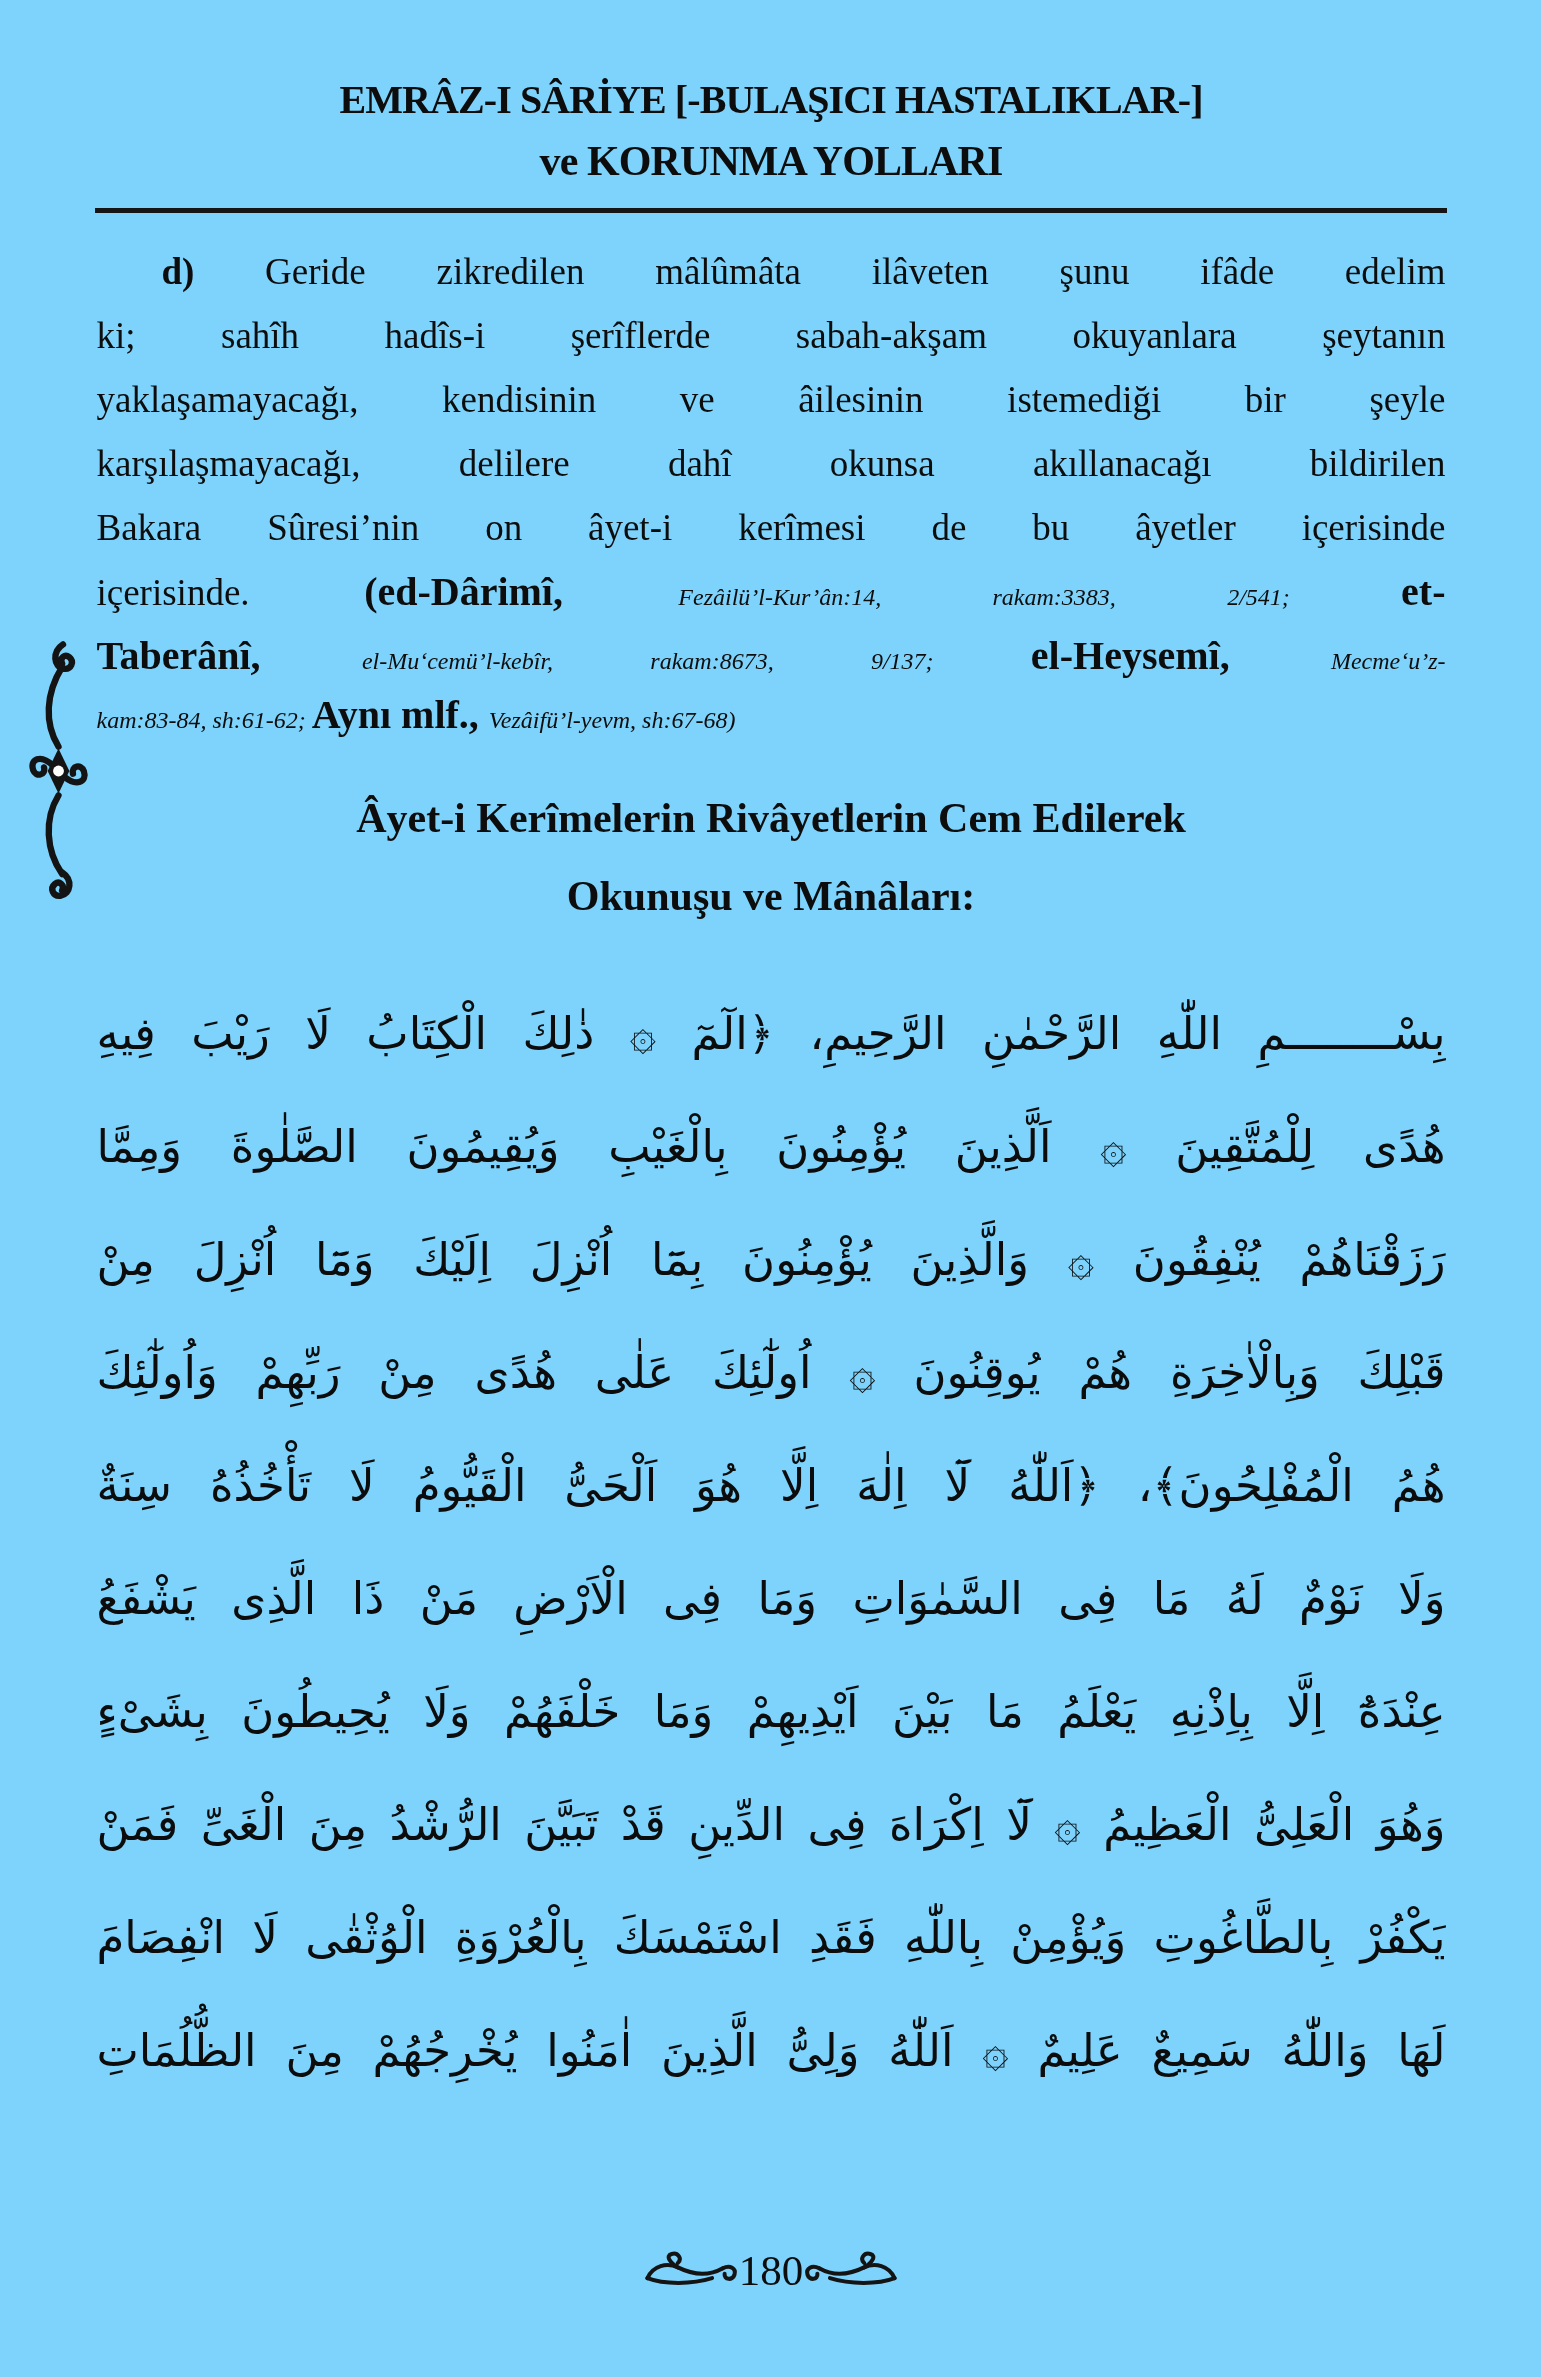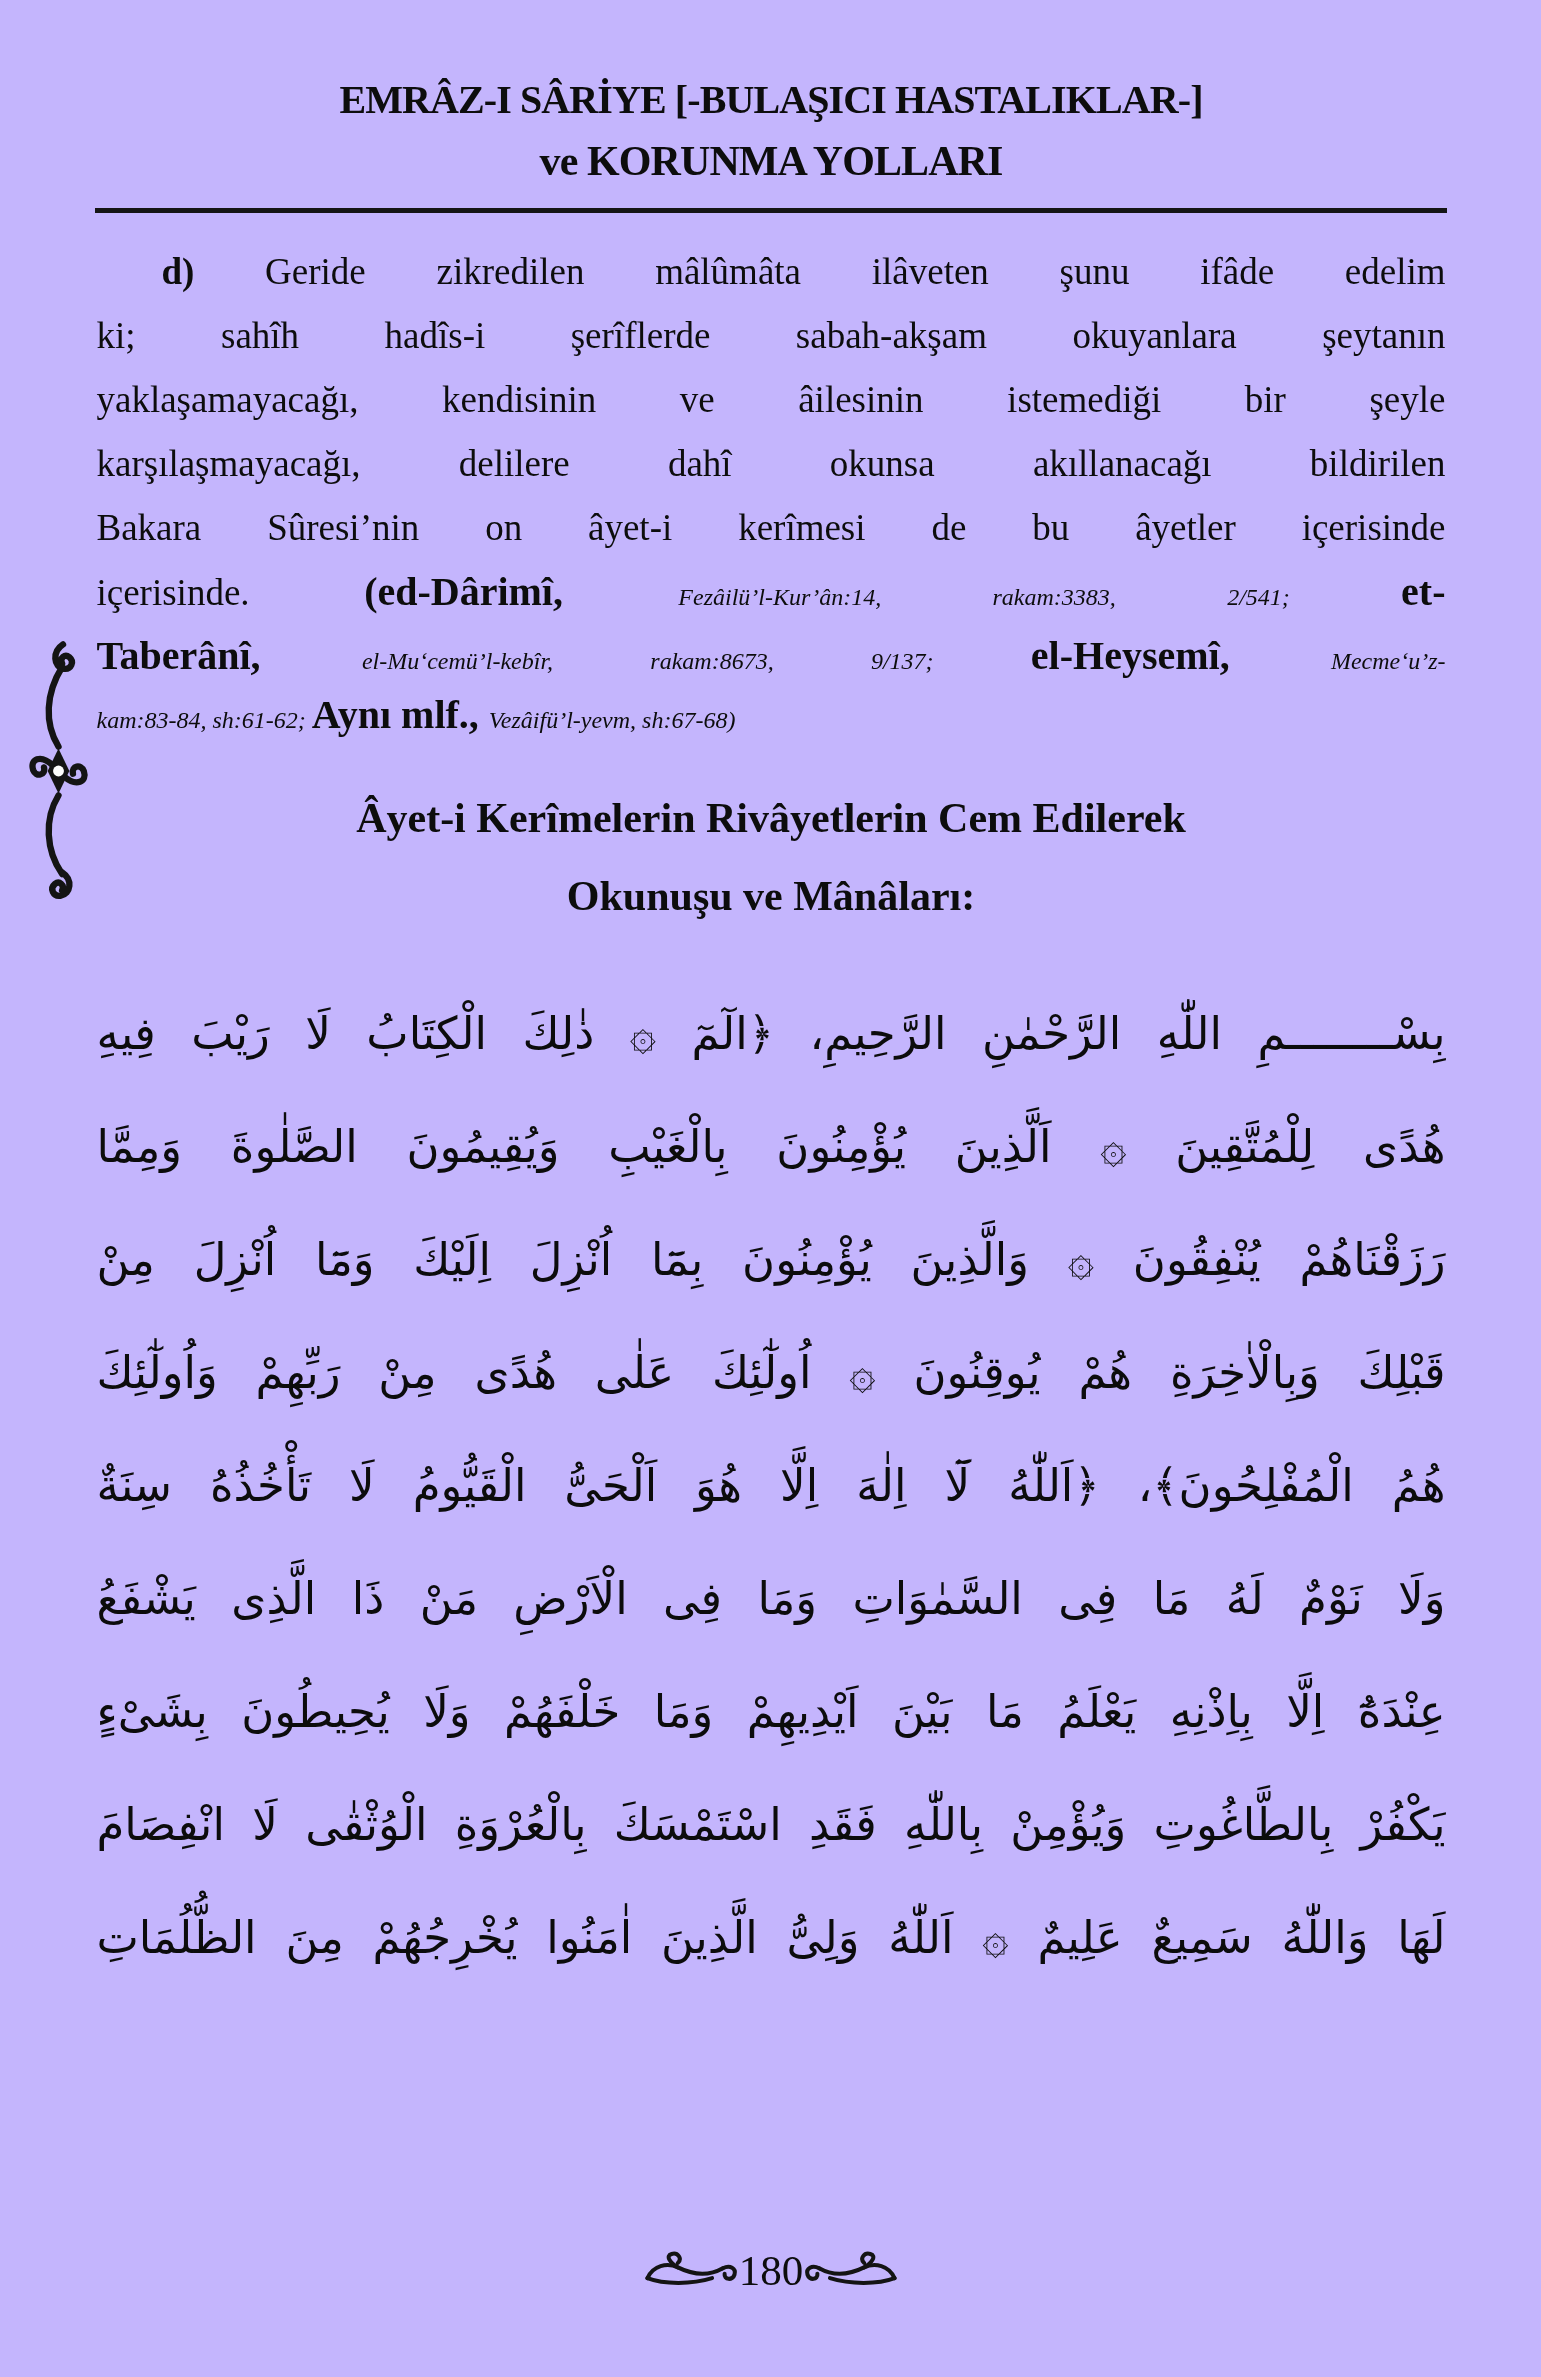--- a/index.html
+++ b/index.html
@@ -1,19 +1,19 @@
 <!DOCTYPE html>
 <html lang="tr" style="font-size:14.4px"><head>
 <meta charset="utf-8">
 <style>
   html,body{margin:0;padding:0;background:#ffffff;}
   .page{
     position:relative;
     width:1542px;height:2377px;
-    background:#c4b5fd;
+    background:#7dd3fc;
     color:#0d0d0d;
     font-family:"Liberation Serif","DejaVu Serif",serif;
     overflow:hidden;
   }
   
   .header{padding-top:76px;text-align:center;font-weight:700;color:#0d0d0d;}
   .header .l1{font-size:40px;letter-spacing:-0.9px;line-height:47px;}
   .header .l2{font-size:42px;letter-spacing:-0.9px;line-height:49px;margin-top:14.4px;}
   .rule{margin:21.7px auto 0;width:1352px;height:4.5px;background:#151515;}
   
@@ -82,20 +82,21 @@
   </div>
 
   <div class="arabic">
       <div class="arabic-line">بِسْــــــــمِ اللّٰهِ الرَّحْمٰنِ الرَّحِيمِ، ﴿الٓمٓ ۞ ذٰلِكَ الْكِتَابُ لَا رَيْبَ فِيهِ</div>
       <div class="arabic-line">هُدًى لِلْمُتَّقِينَ ۞ اَلَّذِينَ يُؤْمِنُونَ بِالْغَيْبِ وَيُقِيمُونَ الصَّلٰوةَ وَمِمَّا</div>
       <div class="arabic-line">رَزَقْنَاهُمْ يُنْفِقُونَ ۞ وَالَّذِينَ يُؤْمِنُونَ بِمَٓا اُنْزِلَ اِلَيْكَ وَمَٓا اُنْزِلَ مِنْ</div>
       <div class="arabic-line">قَبْلِكَ وَبِالْاٰخِرَةِ هُمْ يُوقِنُونَ ۞ اُولٰٓئِكَ عَلٰى هُدًى مِنْ رَبِّهِمْ وَاُولٰٓئِكَ</div>
       <div class="arabic-line">هُمُ الْمُفْلِحُونَ﴾، ﴿اَللّٰهُ لَٓا اِلٰهَ اِلَّا هُوَ اَلْحَىُّ الْقَيُّومُ لَا تَأْخُذُهُ سِنَةٌ</div>
       <div class="arabic-line">وَلَا نَوْمٌ لَهُ مَا فِى السَّمٰوَاتِ وَمَا فِى الْاَرْضِ مَنْ ذَا الَّذِى يَشْفَعُ</div>
       <div class="arabic-line">عِنْدَهُٓ اِلَّا بِاِذْنِهِ يَعْلَمُ مَا بَيْنَ اَيْدِيهِمْ وَمَا خَلْفَهُمْ وَلَا يُحِيطُونَ بِشَىْءٍ</div>
+      <div class="arabic-line">وَهُوَ الْعَلِىُّ الْعَظِيمُ ۞ لَٓا اِكْرَاهَ فِى الدِّينِ قَدْ تَبَيَّنَ الرُّشْدُ مِنَ الْغَىِّ فَمَنْ</div>
       <div class="arabic-line">يَكْفُرْ بِالطَّاغُوتِ وَيُؤْمِنْ بِاللّٰهِ فَقَدِ اسْتَمْسَكَ بِالْعُرْوَةِ الْوُثْقٰى لَا انْفِصَامَ</div>
       <div class="arabic-line">لَهَا وَاللّٰهُ سَمِيعٌ عَلِيمٌ ۞ اَللّٰهُ وَلِىُّ الَّذِينَ اٰمَنُوا يُخْرِجُهُمْ مِنَ الظُّلُمَاتِ</div>
     </div>
 
   <div class="margin-ornament">
     <svg width="67" height="264" viewBox="0 0 74 292">
       <g fill="none" stroke="#141414" stroke-width="7" stroke-linecap="round">
         <path d="M42 6 C30 14 31 31 43 33 C51 34 55 25 49 20 C44 16 38 21 41 27"></path>
         <path d="M41 31 C23 60 21 93 37 119"></path>
         <path d="M37 173 C21 199 23 234 41 260"></path>

